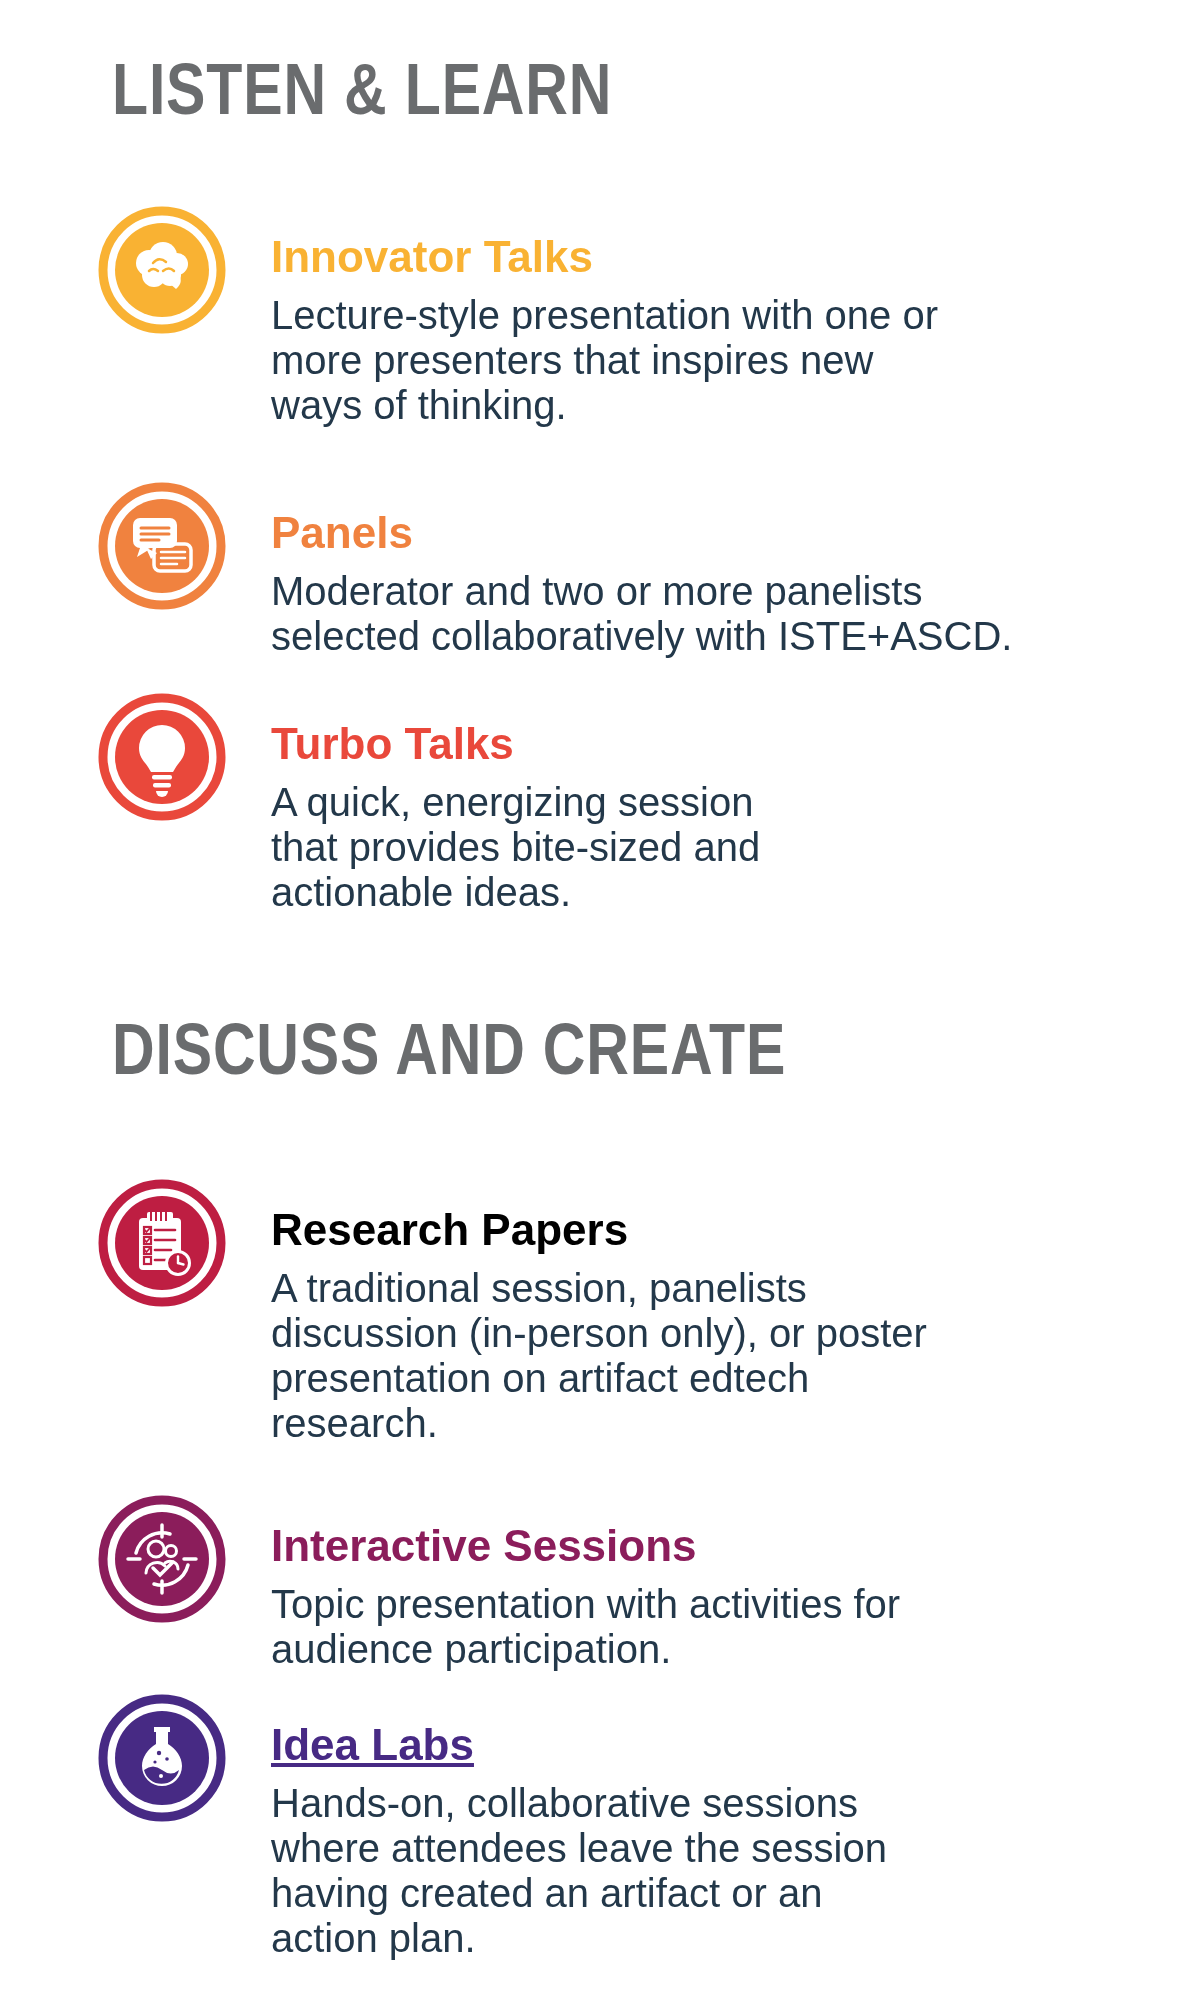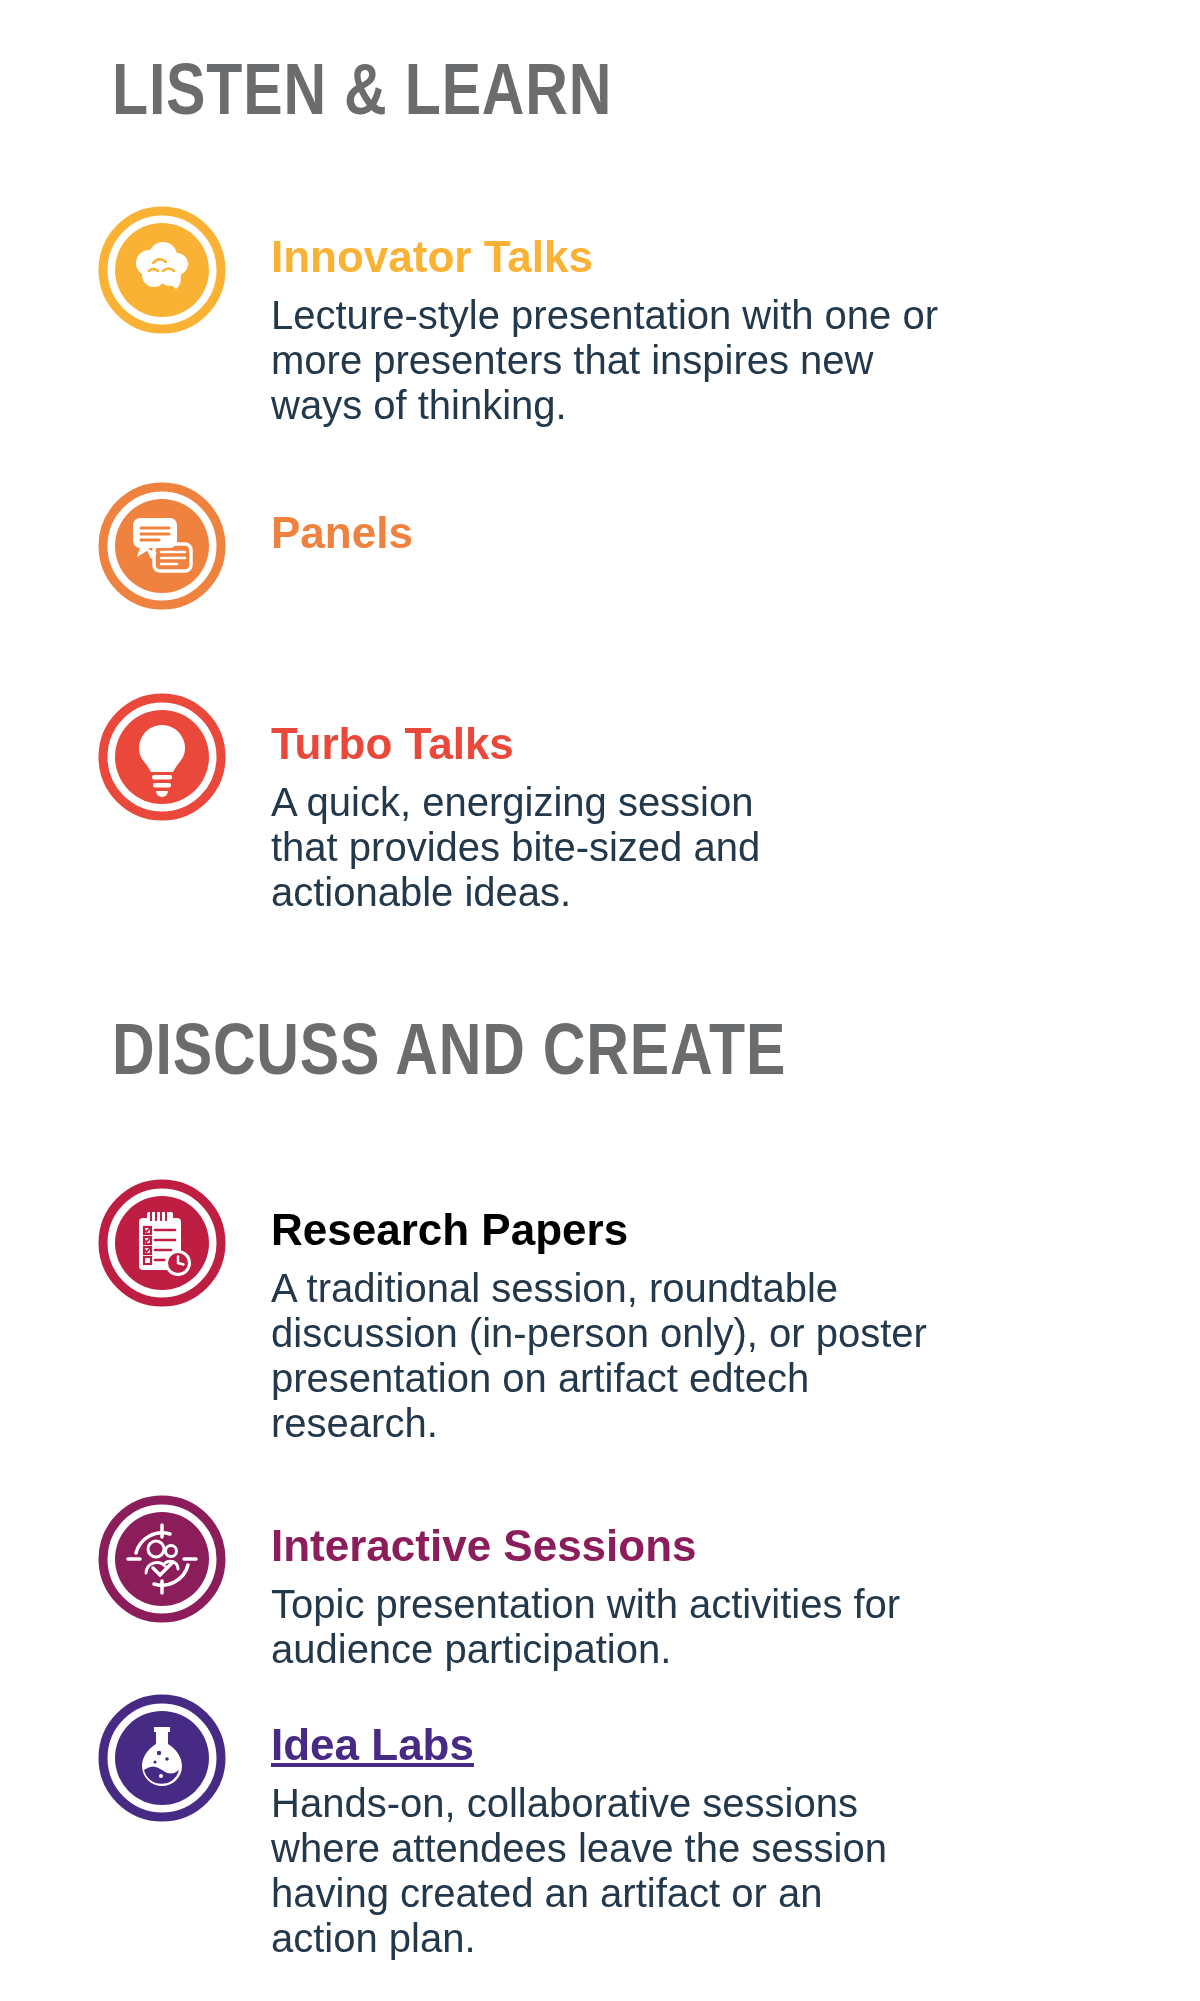--- a/index.html
+++ b/index.html
@@ -69,20 +69,24 @@
       <rect x="57" y="63" width="37" height="27" rx="6" fill="none" stroke="#ffffff" stroke-width="3.5"></rect>
       <path d="M60 72 l-11 -5 5 11 z" fill="#ffffff"></path>
       <g stroke="#ffffff" stroke-width="2.5" stroke-linecap="round">
         <line x1="64" y1="71" x2="88" y2="71"></line>
           <line x1="64" y1="77" x2="88" y2="77"></line>
           <line x1="64" y1="83" x2="80" y2="83"></line>
       </g>
     </svg>
     <div class="textcol">
       <h2 class="item-title c-orange">Panels</h2>
+      <div class="item-body">
+        <div>Moderator and two or more panelists</div>
+        <div>selected collaboratively with ISTE+ASCD.</div>
+      </div>
     </div>
   </div>
 
   <div class="row" style="top:692px;">
     <svg class="badge" viewBox="0 0 130 130">
       <circle cx="65" cy="65" r="59" fill="none" stroke="#E9483B" stroke-width="9"></circle>
       <circle cx="65" cy="65" r="47" fill="#E9483B"></circle>
       <path d="M65 33 a23 23 0 0 1 23 23 c0 10 -6 14 -9 19 l-3 5 h-22 l-3 -5 c-3 -5 -9 -9 -9 -19 a23 23 0 0 1 23 -23 z" fill="#ffffff"></path>
       <rect x="55" y="83" width="20" height="4.5" rx="2" fill="#ffffff"></rect>
       <rect x="56" y="91" width="18" height="4.5" rx="2" fill="#ffffff"></rect>
@@ -131,21 +135,21 @@
       </g>
       <circle cx="81" cy="85" r="11.5" fill="#BE1E42" stroke="#ffffff" stroke-width="3"></circle>
       <g stroke="#ffffff" stroke-width="2.4" stroke-linecap="round">
         <line x1="81" y1="85" x2="81" y2="78.5"></line>
           <line x1="81" y1="85" x2="86.5" y2="86.5"></line>
       </g>
     </svg>
     <div class="textcol">
       <h2 class="item-title c-crimson">Research Papers</h2>
       <div class="item-body">
-        <div>A traditional session, roundtable</div>
+        <div>A traditional session, panelists</div>
         <div>discussion (in-person only), or poster</div>
         <div>presentation on artifact edtech</div>
         <div>research.</div>
       </div>
     </div>
   </div>
 
   <div class="row" style="top:1494px;">
     <svg class="badge" viewBox="0 0 130 130">
       <circle cx="65" cy="65" r="59" fill="none" stroke="#8B1D5B" stroke-width="9"></circle>

